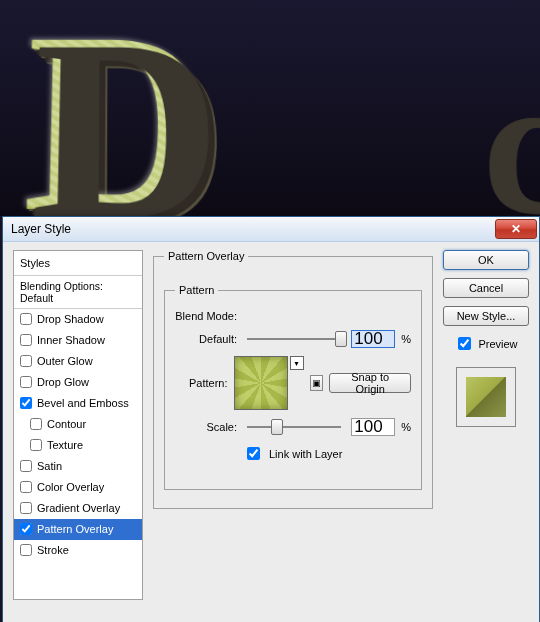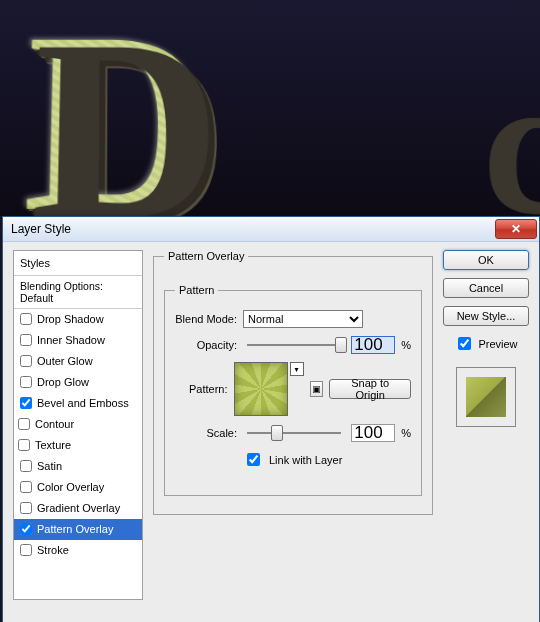--- a/index.html
+++ b/index.html
@@ -6,21 +6,21 @@
 .canvas-bg{width:540px;height:216px;background:linear-gradient(180deg,#1a1830 0%,#0d0a15 100%);position:relative;overflow:hidden}
 .dialog{position:absolute;left:2px;top:216px;width:536px;border:1px solid #2b5b8a;box-shadow:0 0 6px rgba(0,0,0,.3)}
 .titlebar{height:24px;background:linear-gradient(180deg,#f7f9fc 0%,#e4ecf7 50%,#d5e2f2 100%);border-bottom:1px solid #b9cee6;display:flex;align-items:center;padding:0 2px 0 8px}
 .titlebar .title{flex:1;font-size:12px}
 .close-btn{width:40px;height:18px;background:linear-gradient(180deg,#e9847a 0%,#d64d3d 45%,#c13424 55%,#c94a3a 100%);border:1px solid #8a2d22;border-radius:3px;display:flex;align-items:center;justify-content:center;color:#fff;font-weight:bold;font-size:12px;cursor:pointer}
 .body{background:#ececec;padding:8px 10px 50px 10px;display:flex;gap:10px;min-height:350px}
 .styles-panel{width:128px;border:1px solid #a0a0a0;background:#fff}
 .sp-header{padding:6px 6px;border-bottom:1px solid #ccc}
 .sp-sub{padding:4px 6px;border-bottom:1px solid #ccc;font-size:10.5px}
 .sp-item{display:flex;align-items:flex-start;padding:4px 6px;gap:5px;cursor:pointer;border-bottom:1px solid transparent}
-.sp-item.indent{padding-left:4px}
+.sp-item.indent{padding-left:16px}
 .sp-item.selected{background:#2f6fd0;color:#fff}
 .sp-item input[type=checkbox]{width:12px;height:12px;margin:0}
 .settings{flex:1}
 fieldset{border:1px solid #a0a0a0;padding:6px 10px 18px 10px;margin:0}
 fieldset.inner{margin-top:16px}
 legend{font-size:11px;padding:0 4px}
 .row{display:flex;align-items:center;margin:8px 0;gap:6px}
 .lbl{width:62px;text-align:right}
 select{font-size:11px;width:120px;height:18px;border:1px solid #7a7a7a;background:#fff}
 .slider-track{flex:1;height:2px;background:#888;position:relative;max-width:120px;margin:0 4px}
@@ -111,27 +111,24 @@
     </div>
 
     <div class="settings">
       <fieldset>
         <legend>Pattern Overlay</legend>
         <fieldset class="inner">
           <legend>Pattern</legend>
 
           <div class="row">
             <span class="lbl">Blend Mode:</span>
-            <select>
-              <option>Normal</option>
-            </select>
           </div>
 
           <div class="row">
-            <span class="lbl">Opacity:</span>
+            <span class="lbl">Default:</span>
             <div class="slider-track">
               <div class="slider-thumb" style="left:calc(100% - 6px)"></div>
             </div>
             <input class="num-input" value="100" style="">
             <span>%</span>
           </div>
 
           <div class="row" style="align-items:center">
             <span class="lbl">Pattern:</span>
             <div style="display:flex;align-items:flex-start;gap:2px">

